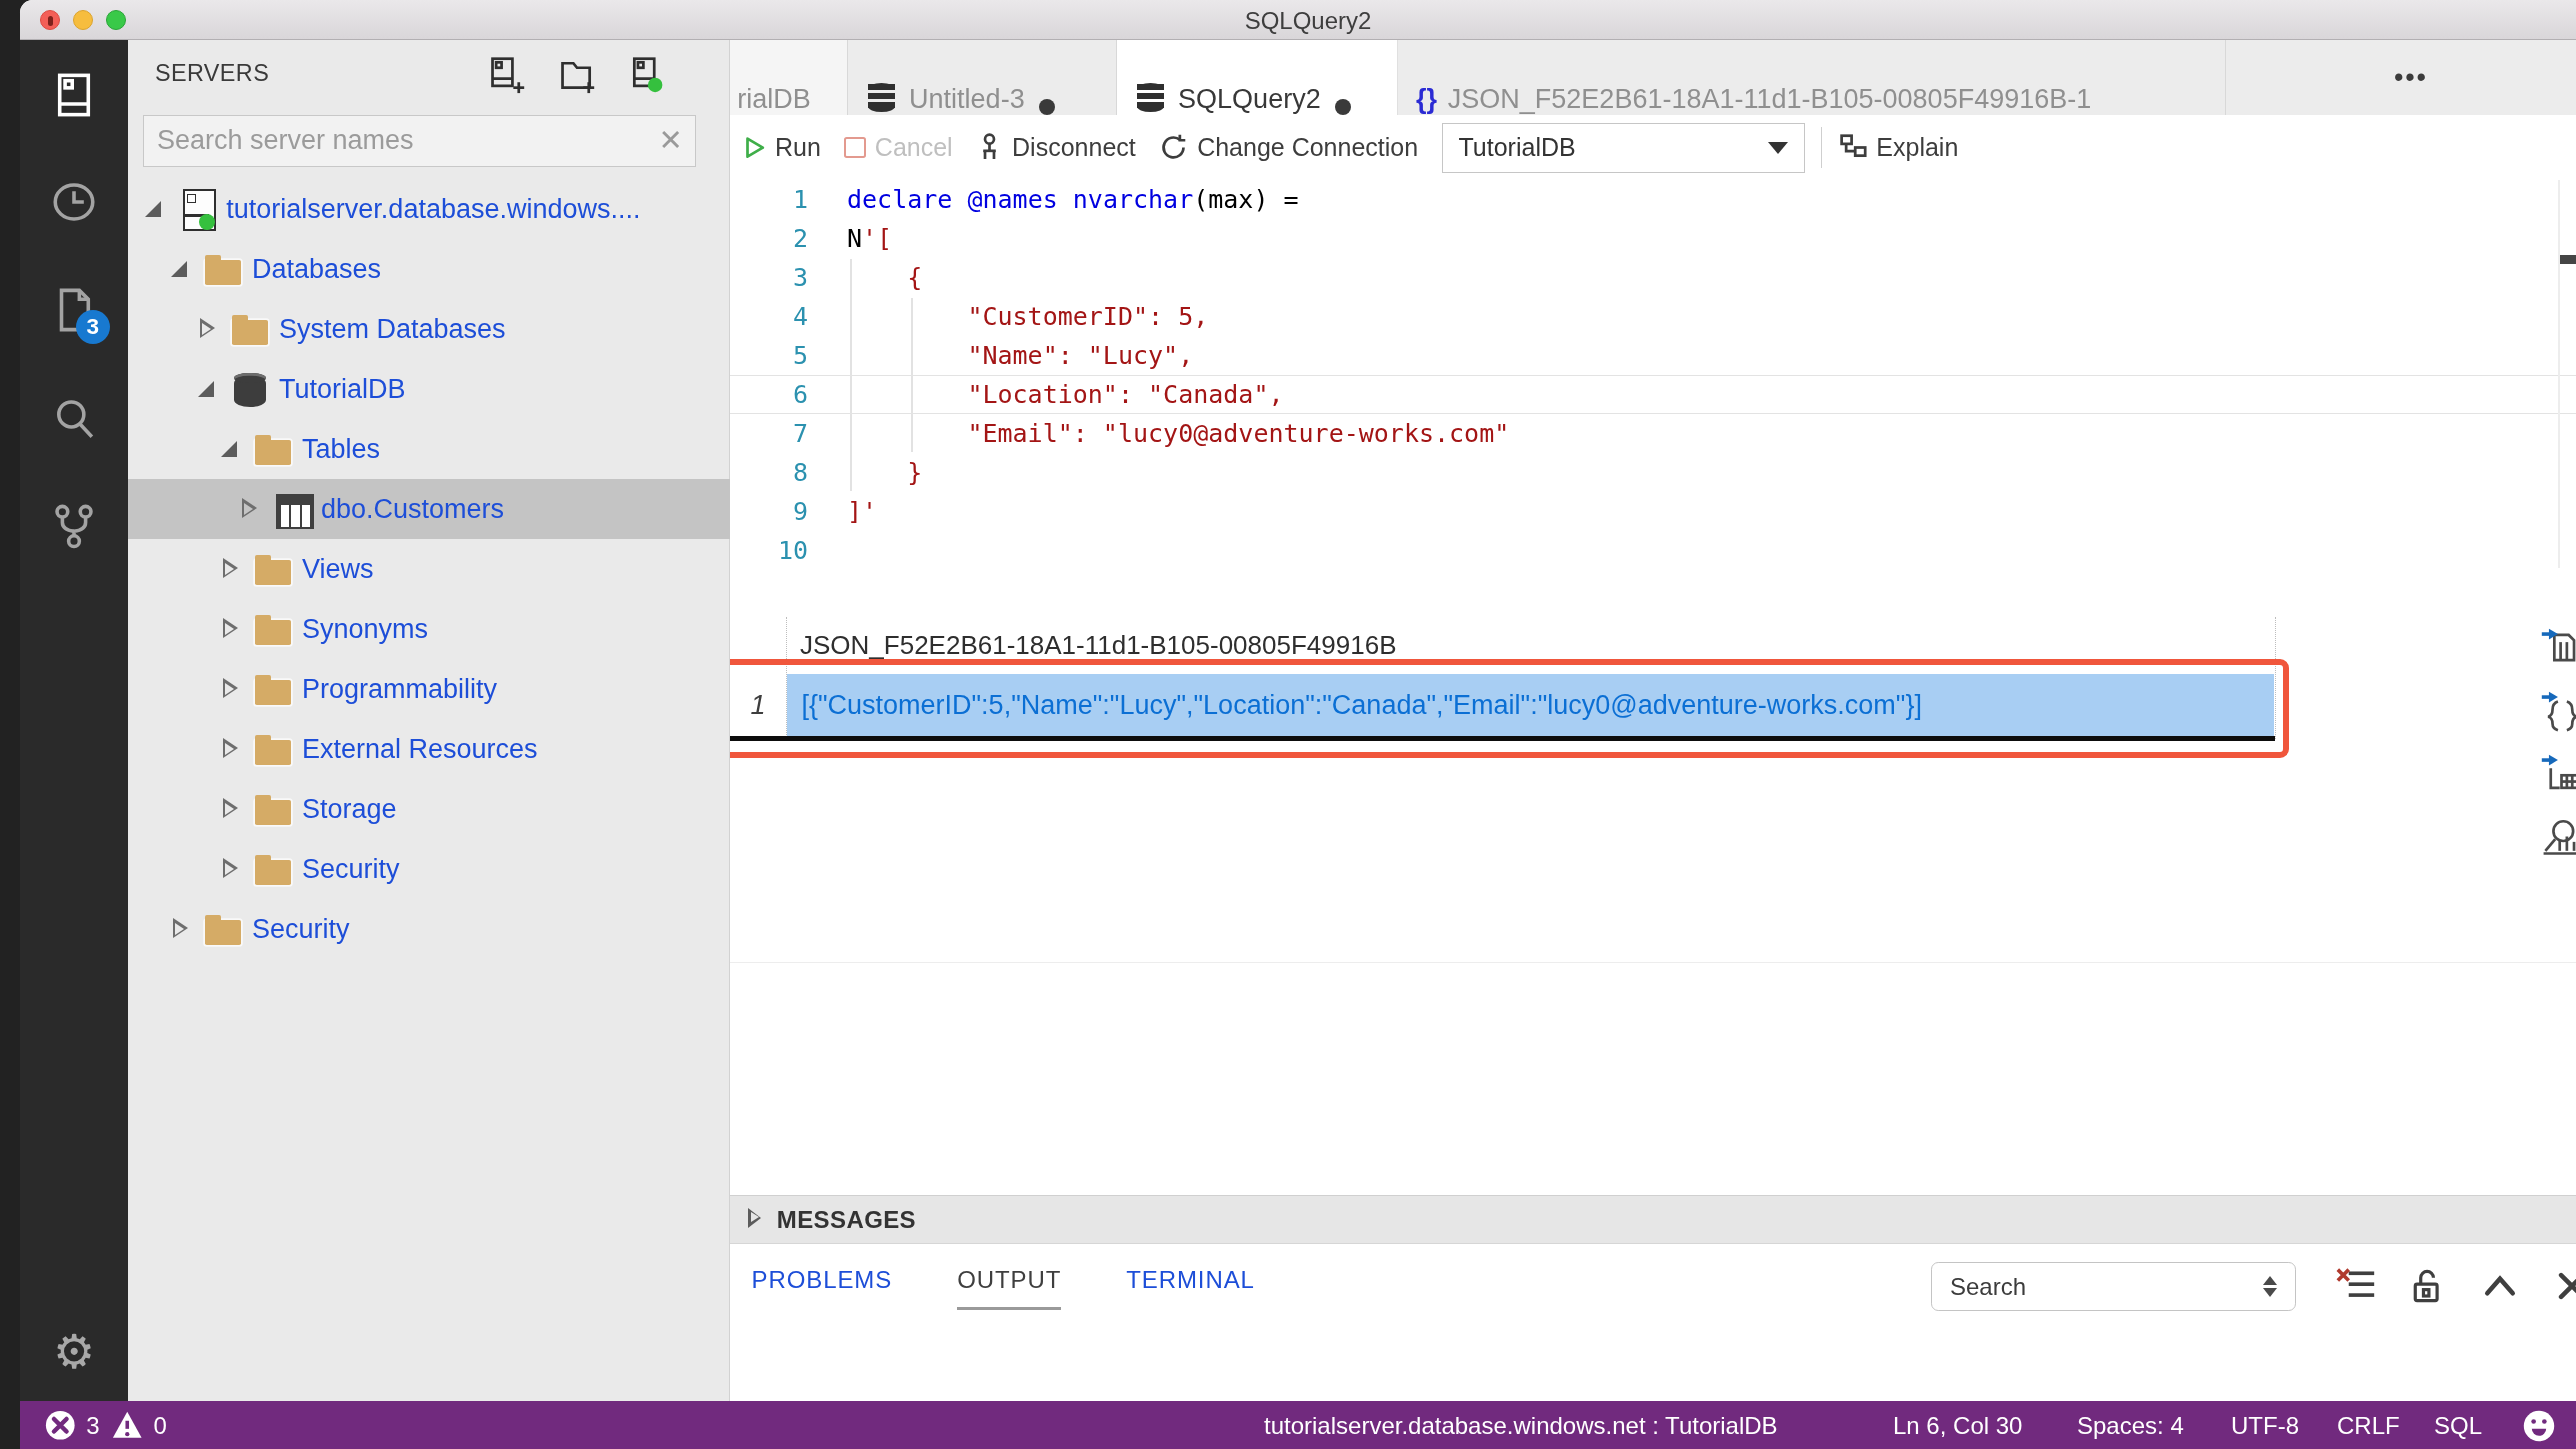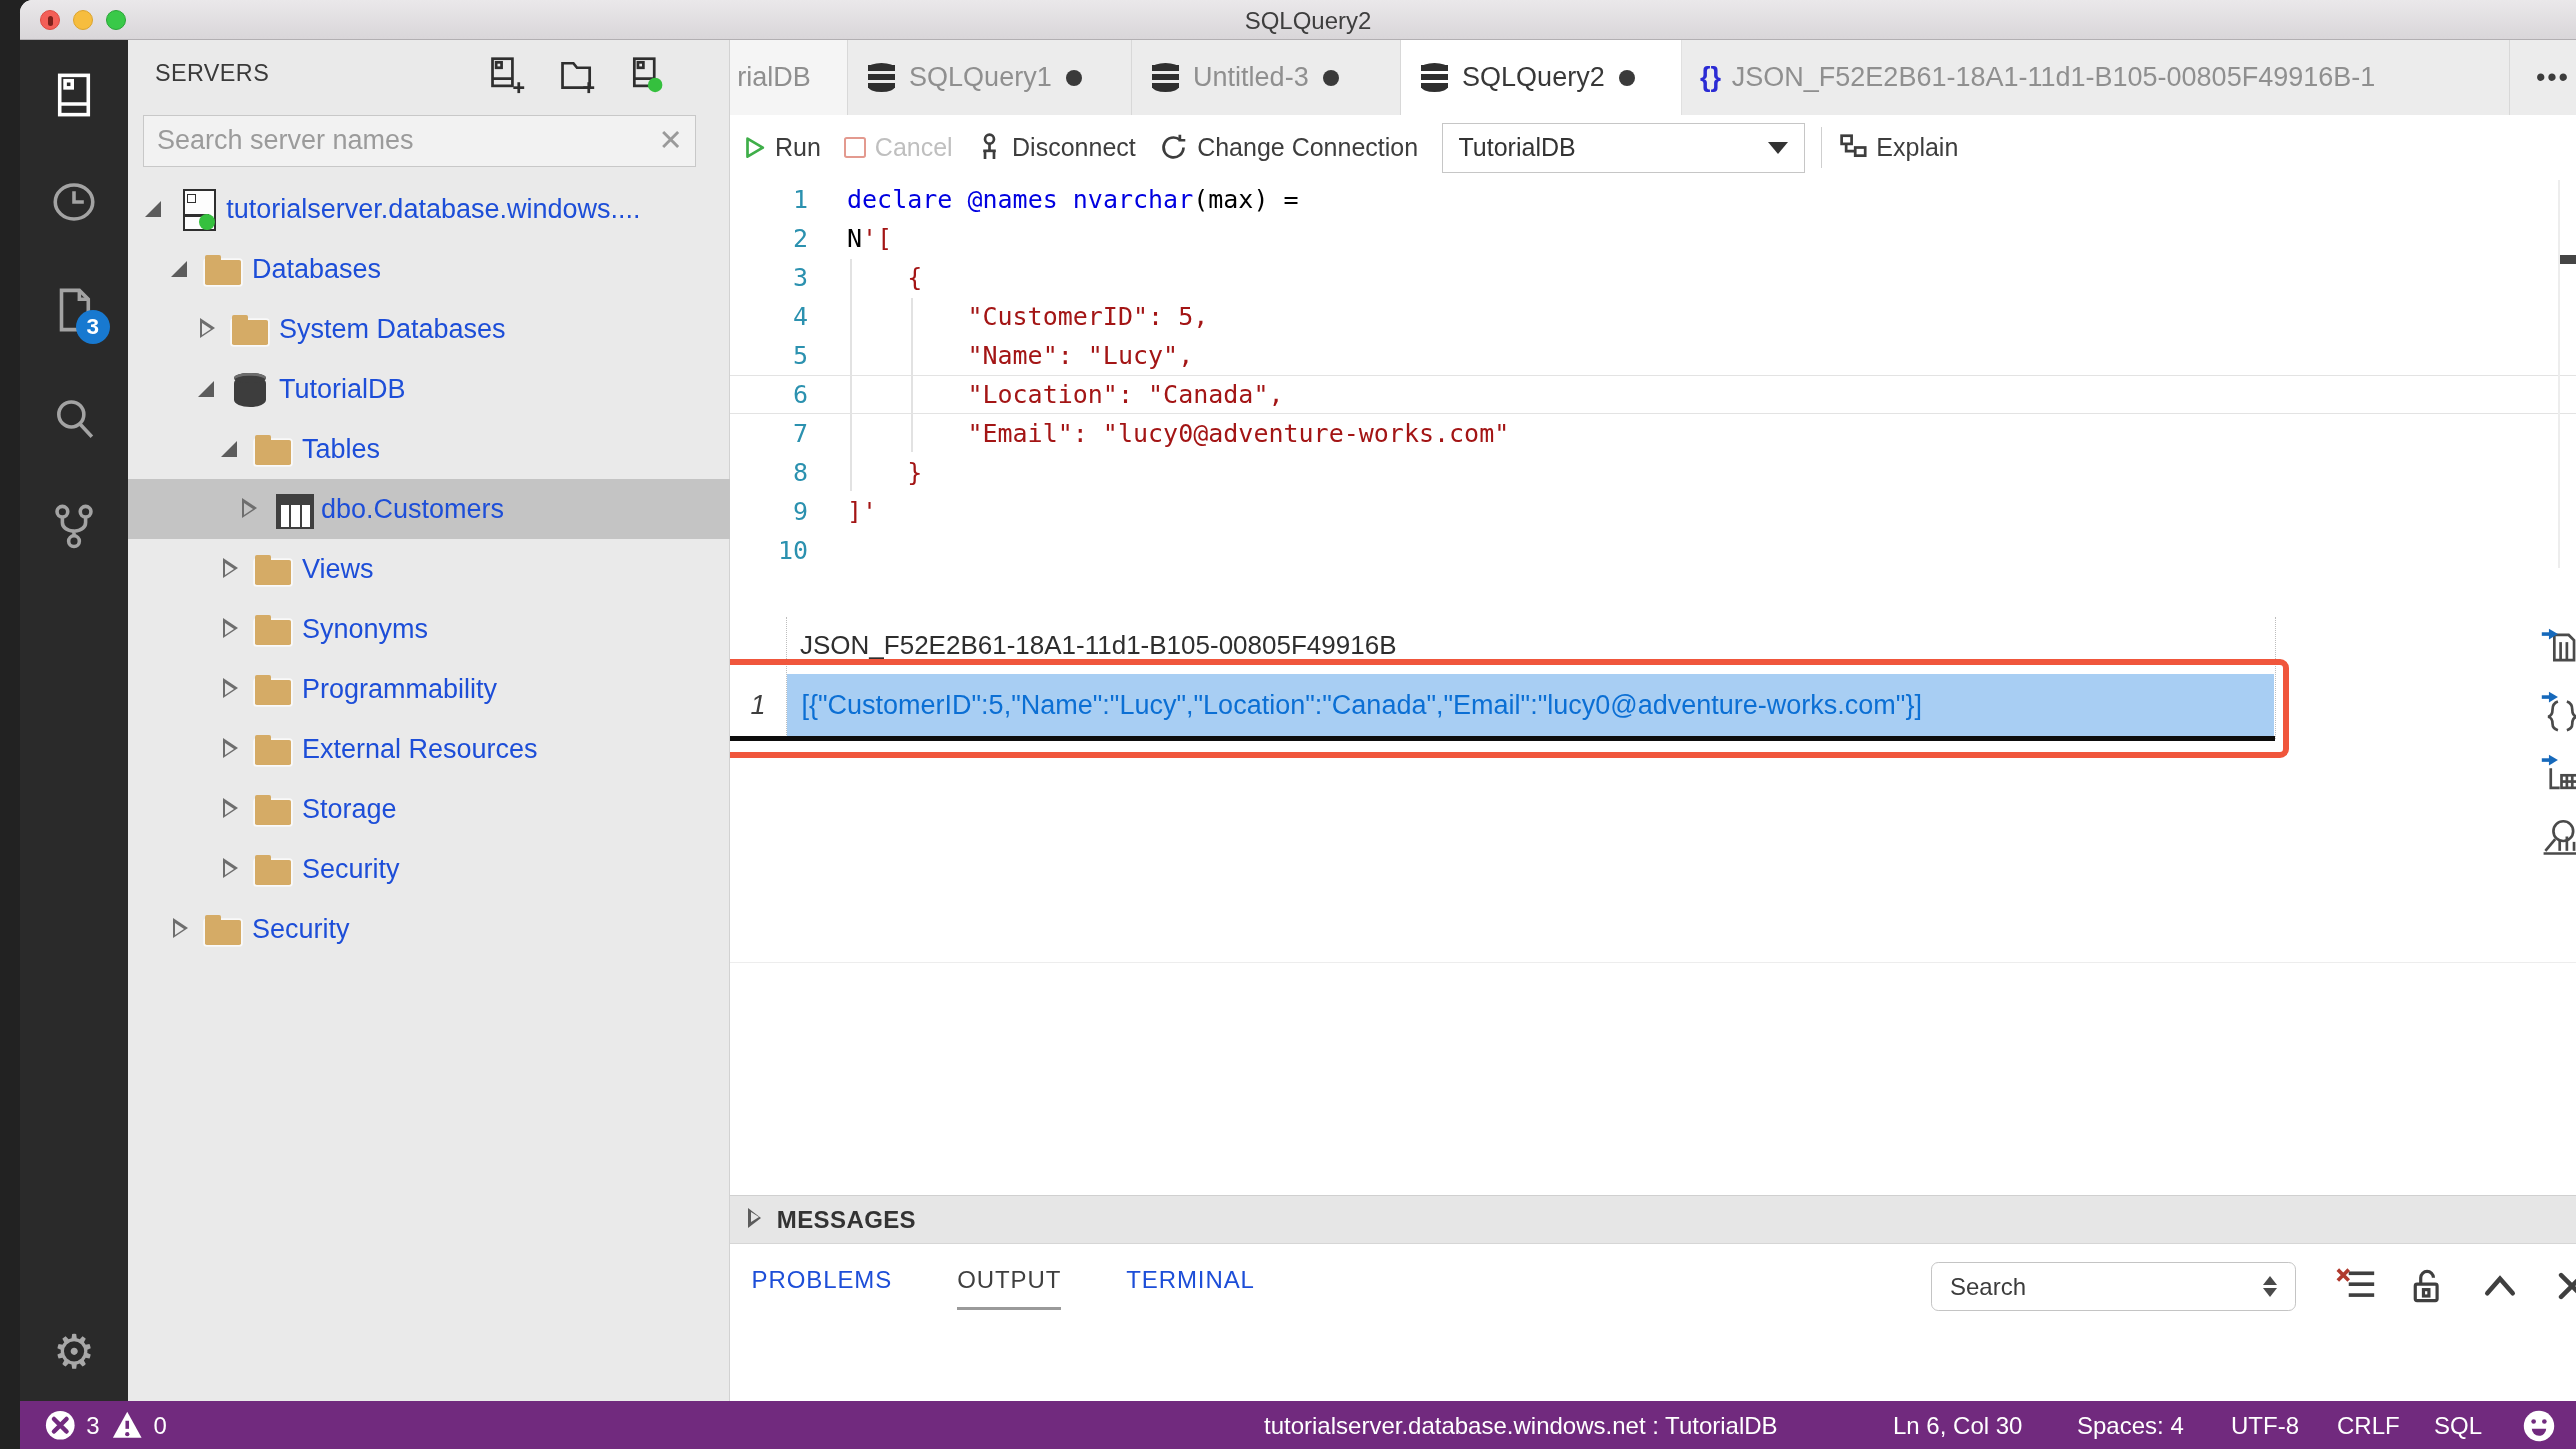--- a/index.html
+++ b/index.html
@@ -72,21 +72,21 @@
   .i-server::before { content:""; position:absolute; left:5.4px; top:0px; width:29px; height:38px;
     border:2.7px solid #2f2f2f; background:#fdfdfd; }
   .i-server::after { content:""; position:absolute; left:10px; top:4.5px; width:7.2px; height:7.2px; border:1.8px solid #2f2f2f; }
   .i-server .hline { position:absolute; left:7.2px; top:25px; width:25px; height:2.7px; background:#2f2f2f; }
   .i-server .gdot { position:absolute; left:21.6px; top:25px; width:16px; height:16px; border-radius:50%; background:#35c03e; }
   .tlabel { font-size:27px; color:#1d4ed8; white-space:nowrap; }
   
   .region { position:absolute; left:710px; top:40px; width:1866px; height:1362px; background:#fff; }
   
   .tabbar { position:absolute; left:0; top:0; width:100%; height:75px; background:#f0f0f0; display:flex; }
-  .tab { position:relative; height:75px; display:flex; align-items:center; padding:0 18px;
+  .tab { position:relative; height:75px; display:flex; align-items:flex-end; padding:0 18px;
     border-right:0.9px solid #d8d8d8; background:#ececec; font-size:27px; color:#8f8f8f; white-space:nowrap; overflow:hidden; }
   .tab.partial { width:118px; background:#f5f5f5; color:#8f8f8f; padding-left:7.2px; }
   .tab.t1 { width:284px; } .tab.t2 { width:269px; } .tab.t3 { width:281px; } .tab.t4 { width:828px; }
   .tab.active { background:#ffffff; color:#383838; border-right:0.9px solid #e0e0e0; }
   .tab .dbic { width:30.5px; height:36px; position:relative; margin-right:12.6px; flex:0 0 30.5px; }
   .tab .dbic::before { content:""; position:absolute; left:1.8px; top:3.6px; width:27px; height:29px; background:#2f2f2f; border-radius:13.5px/5.4px; }
   .tab .dbic::after { content:""; position:absolute; left:1.8px; top:5.4px; width:27px; height:23.4px;
     background:repeating-linear-gradient(#2f2f2f 0 6.3px,#ececec 6.3px 9px); }
   .tab.active .dbic::after { background:repeating-linear-gradient(#2f2f2f 0 6.3px,#ffffff 6.3px 9px); }
   .tab .braces { color:#2b2bd4; font-weight:bold; margin-right:10.8px; font-size:27px; }
@@ -322,25 +322,20 @@
       </div>
     </div>
   </div>
 
   <div class="region">
 
     <div class="tabbar">
       <div class="tab partial">
         <span>rialDB</span>
       </div>
-      <div class="tab t1">
-        <span class="dbic"></span>
-        <span>SQLQuery1</span>
-        <span class="dirty"></span>
-      </div>
       <div class="tab t2">
         <span class="dbic"></span>
         <span>Untitled-3</span>
         <span class="dirty"></span>
       </div>
       <div class="tab t3 active">
         <span class="dbic"></span>
         <span>SQLQuery2</span>
         <span class="dirty"></span>
       </div>

